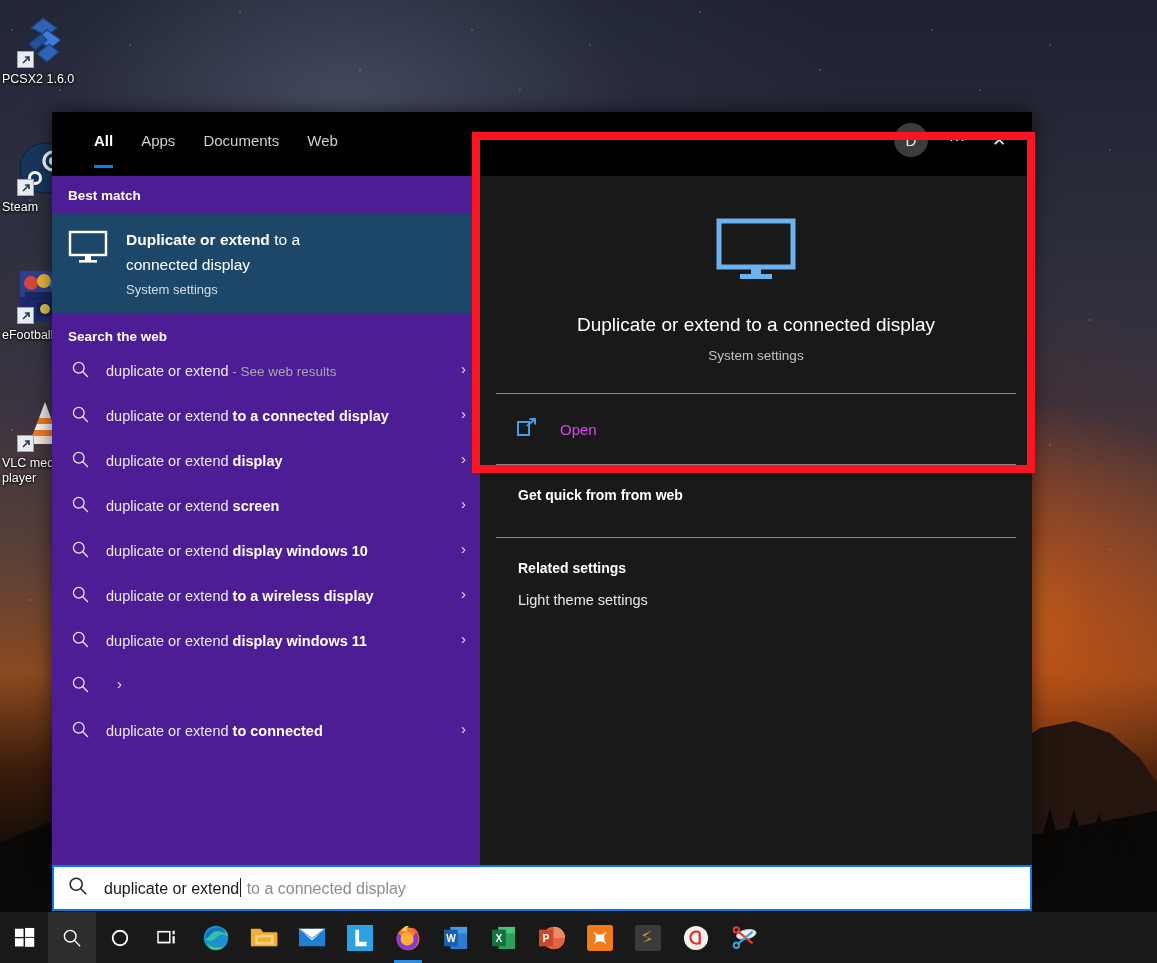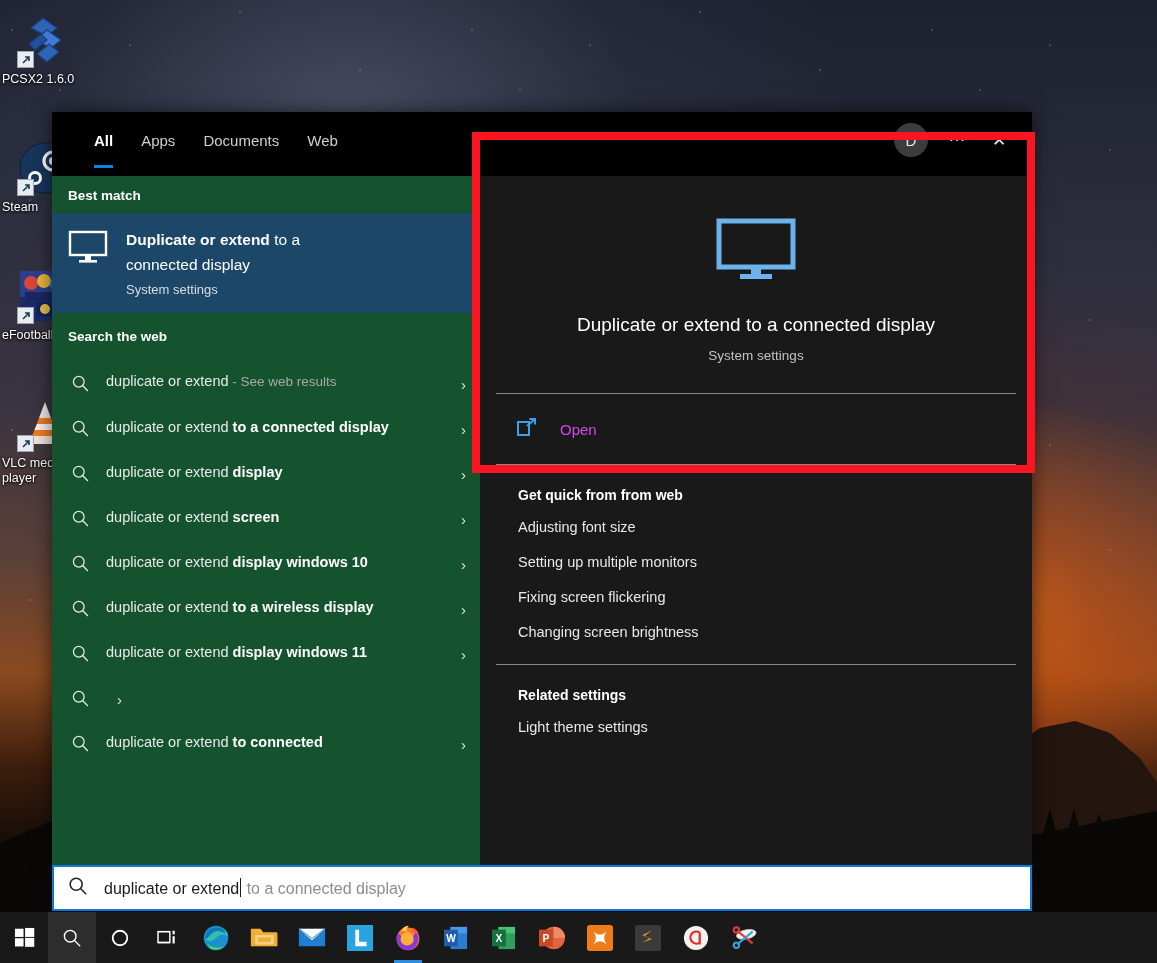--- a/index.html
+++ b/index.html
@@ -93,38 +93,38 @@
     background: #3c3c3c; color: #e6e6e6;
     display: flex; align-items: center; justify-content: center;
     font-size: 15px;
   }
   .tb-btn { color: #e6e6e6; font-size: 17px; width: 26px; text-align: center; cursor: default; }
 
   #panel-body { flex: 1; display: flex; min-height: 0; }
 
   
   #results {
-    width: 428px; background: #14532d;
+    width: 428px; background: #4c1d95;
     display: flex; flex-direction: column; overflow: hidden;
   }
   .section-head {
     padding: 12px 16px 10px 16px;
     color: #ffffff; font-size: 13.5px; font-weight: bold;
   }
   #best-match-row {
     background: #1d4769; display: flex; align-items: flex-start;
     padding: 14px 16px 16px 16px; gap: 18px; cursor: default;
   }
   #best-match-row .bm-icon { flex: 0 0 40px; padding-top: 3px; }
   .bm-title { color: #ffffff; font-size: 15.5px; line-height: 25px; width: 230px; }
   .bm-title b { font-weight: bold; }
   .bm-sub { color: #d6dde4; font-size: 13px; margin-top: 5px; }
 
   .sugg {
-    display: flex; align-items: flex-end; gap: 14px;
+    display: flex; align-items: flex-start; gap: 14px;
     padding: 6px 14px 6px 16px; min-height: 45px; cursor: default;
   }
   .sugg .s-icon { flex: 0 0 24px; display: flex; align-items: center; justify-content: center; }
   .sugg .s-text {
     flex: 1; color: #eaeaea; font-size: 14.5px; line-height: 22px;
     max-width: 330px;
   }
   .sugg .s-text b { font-weight: bold; color: #ffffff; }
   .sugg .s-text .muted { color: #a9a9a9; font-size: 13.5px; }
   .sugg .s-chev { flex: 0 0 16px; color: #e0e0e0; font-size: 15px; text-align: right; }
@@ -438,26 +438,20 @@
             <path d="M13.5 3 H19 V8.5" stroke="#3f9fe8" stroke-width="2" fill="none"></path>
           </svg>
         </span>
         <span class="open-label">Open</span>
       </div>
 
       <div class="divider" style="margin:0;"></div>
 
       <div class="help-block">
         <div class="help-head">Get quick from from web</div>
-        <div id="quick-help-links">
-            <div class="help-link">Adjusting font size</div>
-            <div class="help-link">Setting up multiple monitors</div>
-            <div class="help-link">Fixing screen flickering</div>
-            <div class="help-link">Changing screen brightness</div>
-          </div>
       </div>
 
       <div class="divider" style="margin:12px 0 0 0;"></div>
 
       <div class="help-block">
         <div class="help-head">Related settings</div>
         <div id="related-links">
             <div class="help-link">Light theme settings</div>
           </div>
       </div>

